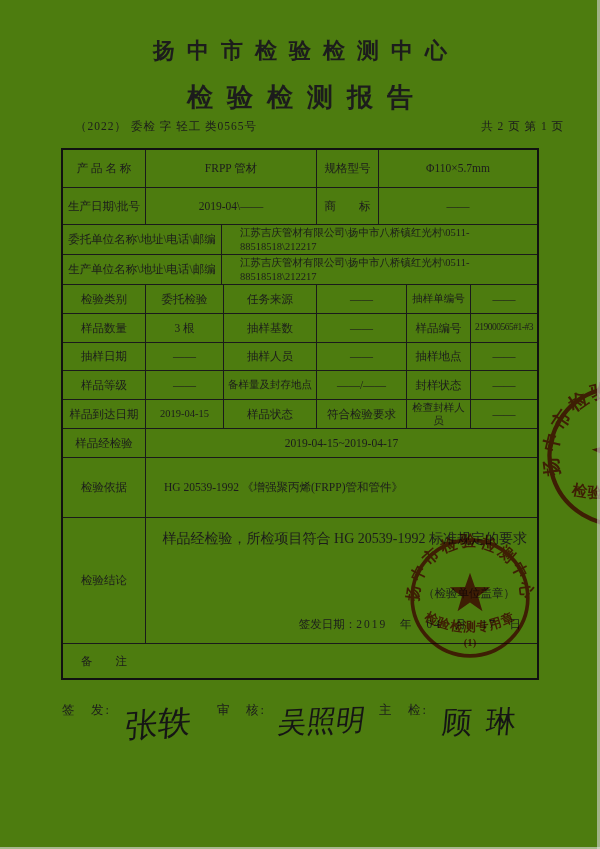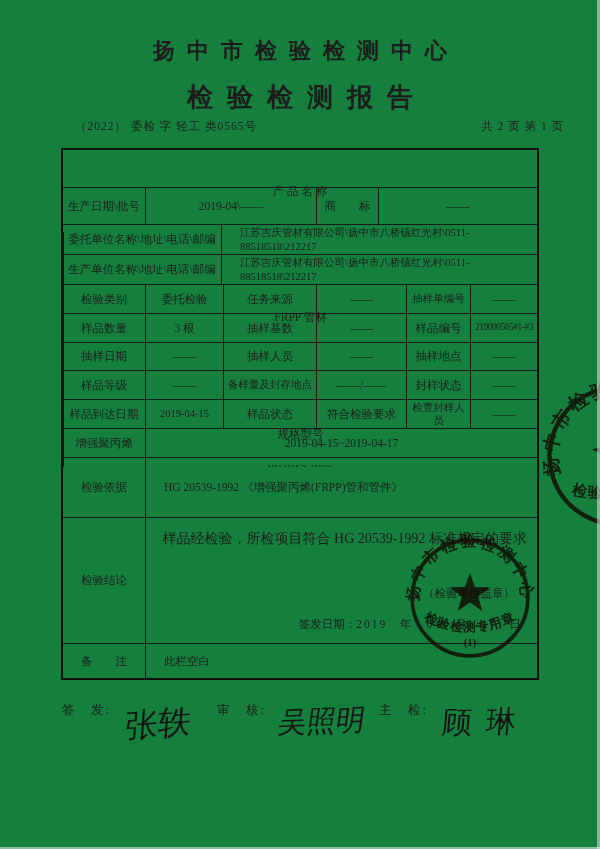--- a/index.html
+++ b/index.html
@@ -1,35 +1,35 @@
 <!DOCTYPE html>
 <html><head>
 <meta charset="utf-8">
 <style>
   * { box-sizing: border-box; margin: 0; padding: 0; }
   html,body { width:600px; height:849px; }
   body {
     font-family: "Liberation Serif", "DejaVu Serif", serif;
     background:#ffffff; color:#1c1c1c; position:relative; overflow:hidden;
   }
-  .page { position:absolute; inset:0; background:#15803d; overflow:hidden;text-decoration:underline; }
+  .page { position:absolute; inset:0; background:#4d7c0f; overflow:hidden;text-decoration:underline; }
   .edge-right { position:absolute; right:0; top:0; width:3px; height:100%; background:#d9d9d9; opacity:.6; }
   .edge-bottom { position:absolute; left:0; bottom:0; width:100%; height:2px; background:#e2e2e2; opacity:.6; }
 
   .title-org { position:absolute; top:36px; left:0; width:100%; text-align:center;
     font-size:22px; font-weight:bold; letter-spacing:12px; padding-left:12px; }
   .title-report { position:absolute; top:80px; left:0; width:100%; text-align:center;
     font-size:26px; font-weight:bold; letter-spacing:14px; padding-left:14px; }
   .docline { position:absolute; top:119px; left:75px; right:36px; display:flex;
     justify-content:space-between; font-size:11.5px; letter-spacing:1px; }
 
   .report-table { position:absolute; left:61px; top:148px; width:478px;
     border:2px solid #111; background:transparent; }
   .t-row { display:flex; border-top:1px solid #1a1a1a; }
-  .t-row:first-child { border-top:none;flex-direction:column; }
+  .t-row:first-child { border-top:none; }
   .cell { border-left:1px solid #1a1a1a; display:flex; align-items:center;
     justify-content:center; text-align:center; font-size:11.5px; padding:1px 3px;
     overflow:hidden; line-height:1.25; }
   .cell:first-child { border-left:none; }
   .left { justify-content:flex-start; text-align:left; padding-left:18px; }
   .fs10 { font-size:10.5px; }
   .fs95 { font-size:9.5px; letter-spacing:-0.5px; }
   .grow { flex:1 1 auto; }
 
   .w82{flex:0 0 82px;} .w171{flex:0 0 171px;} .w62{flex:0 0 62px;}
@@ -136,21 +136,21 @@
     <div class="t-row h29">
       <div class="cell w82">样品到达日期</div>
       <div class="cell w78 fs10">2019-04-15</div>
       <div class="cell w93">样品状态</div>
       <div class="cell w90">符合检验要求</div>
       <div class="cell w64 fs10">检查封样人员</div>
       <div class="cell grow">——</div>
     </div>
 
     <div class="t-row h29">
-      <div class="cell w82">增强聚丙烯</div>
+      <div class="cell w82">样品经检验</div>
       <div class="cell grow">2019-04-15~2019-04-17</div>
     </div>
 
     <div class="t-row h60">
       <div class="cell w82">检验依据</div>
       <div class="cell grow left">HG 20539-1992 《增强聚丙烯(FRPP)管和管件》</div>
     </div>
 
     <div class="t-row h126">
       <div class="cell w82">检验结论</div>
@@ -158,21 +158,20 @@
         <div class="conclusion-text">样品经检验，所检项目符合 HG 20539-1992 标准规定的要求</div>
         <div class="seal-note">（检验单位盖章）</div>
         <div class="issue-date-line">
           <span>签发日期：</span><span class="date">2019 年 04 月 17 日</span>
         </div>
       </div>
     </div>
 
     <div class="t-row h35">
       <div class="cell w82">备　　注</div>
-      <div class="cell grow left">此栏空白</div>
     </div>
 
   </div>
 
   <div class="sign-row">
     <span class="sign-label">签　发:</span>
     <span class="sign-name" style="margin:0 26px 0 14px;">张轶</span>
     <span class="sign-label">审　核:</span>
     <span class="sign-name n2" style="margin:0 14px 0 12px;">吴照明</span>
     <span class="sign-label">主　检:</span>

